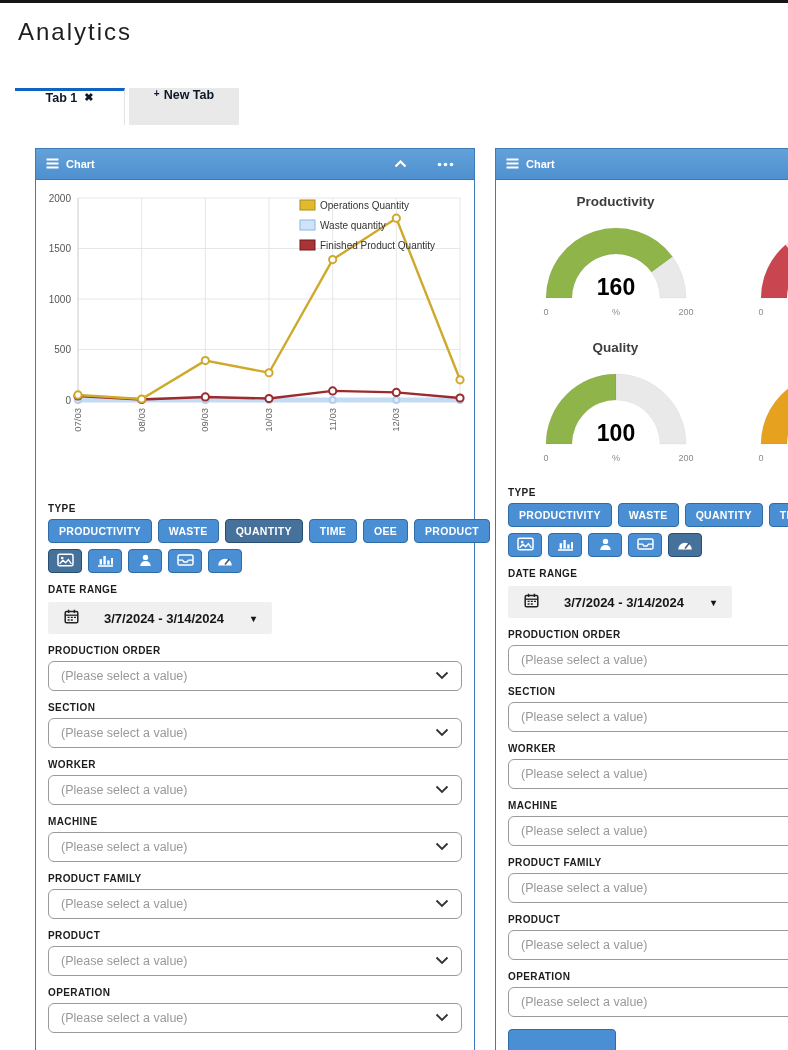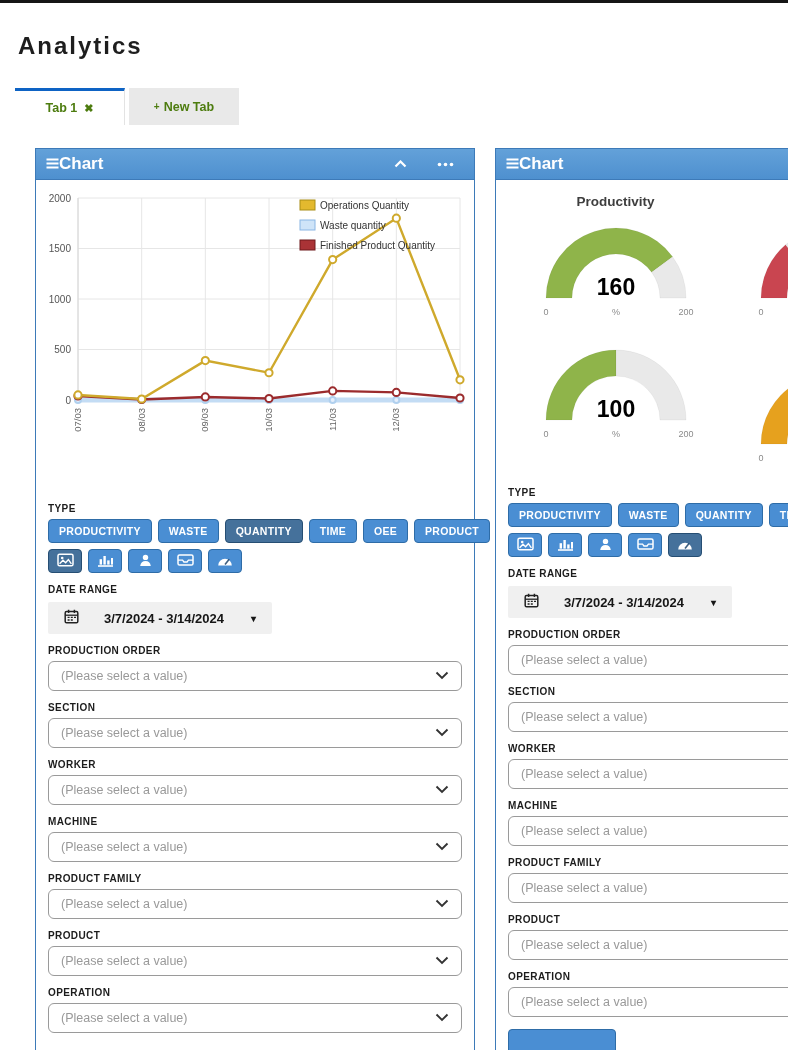--- a/index.html
+++ b/index.html
@@ -1,33 +1,33 @@
 <!DOCTYPE html>
 <html><head>
 <meta charset="utf-8">
 <style>
   html,body{margin:0;padding:0}
   body{
     width:788px;height:1050px;overflow:hidden;position:relative;
     background:#fff;border-top:3px solid #151515;box-sizing:border-box;
     font-family:"Liberation Sans",sans-serif;
   }
-  .app-title{margin:29px 0 0 18px;font-size:24px;font-weight:700;letter-spacing:2px;color:#1e1e1e}
+  .app-title{margin:15px 0 0 18px;font-size:24px;font-weight:400;letter-spacing:2px;color:#1e1e1e}
   .tabstrip{position:absolute;left:15px;top:85px;display:flex;height:37px;align-items:stretch}
-  .tab{width:110px;display:flex;align-items:center;justify-content:center;gap:7px;
-       font-size:12.5px;font-weight:600;color:#4d7c0f;cursor:pointer;box-sizing:border-box}
+  .tab{width:110px;display:flex;align-items:flex-start;justify-content:center;gap:7px;
+       font-size:12.5px;font-weight:600;color:#0f172a;cursor:pointer;box-sizing:border-box}
   .tab.active{background:#fff;border-top:3px solid #0e63c4;border-right:1px solid #e3e3e3}
   .tab.new{background:#e9e9e9;margin-left:4px}
   .tab .close{font-size:11px;font-weight:700}
   .tab .plus{font-size:10px;font-weight:700;margin-right:-3px}
   .panels{position:absolute;left:35px;top:145px;display:flex;gap:20px}
   .panel{width:440px;height:980px;border:1px solid #3d7ab8;background:#fff;flex:none;box-sizing:border-box}
   .panel-header{height:30px;background:linear-gradient(#63a1d9,#4e90cf);display:flex;align-items:center;
     padding:0 10px;color:#fff;border-bottom:1px solid #3d7ab8}
-  .panel-title{font-size:17px;font-weight:700;}
+  .panel-title{font-size:11px;font-weight:700;margin-left:7px}
   .header-icons{margin-left:auto;display:flex;gap:30px;align-items:center;margin-right:10px}
   .header-icons span{display:flex;align-items:center;cursor:pointer}
   .chart-area{padding:4px 4px 24px 2px}
   .gauge-grid{display:grid;grid-template-columns:215px 215px;row-gap:16px;padding:14px 0 6px 12px}
   .gauge-cell{width:215px;text-align:center}
   .gauge-title{font-size:13.5px;font-weight:700;color:#3e3e3e;height:16px;margin-bottom:8px}
   .controls{padding:0 12px}
   .ctl-label{font-size:10px;font-weight:700;color:#1c1c1c;letter-spacing:.4px;margin:11px 0 5px}
   .btn-row{display:flex;gap:6px;flex-wrap:nowrap}
   .tbtn{background:#4a8ed3;border:1px solid #2e6ca7;color:#fff;font-weight:700;font-size:10.5px;
@@ -274,21 +274,21 @@
               <text x="85" y="97" text-anchor="middle" font-size="9" fill="#8a8a8a">%</text>
               <text x="155" y="97" text-anchor="middle" font-size="9" fill="#8a8a8a">200</text>
             </svg></div>
           <div class="gauge-cell"><div class="gauge-title"></div><svg width="170" height="102" viewBox="0 0 170 102">
               <path d="M15 79.99999999999999 A70 70 0 0 1 39.53863661688715 26.771582407997826 L56.42428587347192 46.54213751359863 A44 44 0 0 0 41 80 Z" fill="#c94550" stroke="rgba(0,0,0,0.08)" stroke-width="0.6"></path>
               <path d="M39.53863661688715 26.771582407997826 A70 70 0 0 1 155 80 L129 80 A44 44 0 0 0 56.42428587347192 46.54213751359863 Z" fill="#e9e9e9" stroke="rgba(0,0,0,0.08)" stroke-width="0.6"></path>
               <text x="15" y="97" text-anchor="middle" font-size="9" fill="#8a8a8a">0</text>
               <text x="85" y="97" text-anchor="middle" font-size="9" fill="#8a8a8a">%</text>
               <text x="155" y="97" text-anchor="middle" font-size="9" fill="#8a8a8a">200</text>
             </svg></div>
-          <div class="gauge-cell"><svg width="170" height="102" viewBox="0 0 170 102">
+          <div class="gauge-cell"><div class="gauge-title">Quality</div><svg width="170" height="102" viewBox="0 0 170 102">
               <path d="M15 79.99999999999999 A70 70 0 0 1 85 10 L85 36 A44 44 0 0 0 41 80 Z" fill="#8fb44a" stroke="rgba(0,0,0,0.08)" stroke-width="0.6"></path>
               <path d="M85 10 A70 70 0 0 1 155 80 L129 80 A44 44 0 0 0 85 36 Z" fill="#e9e9e9" stroke="rgba(0,0,0,0.08)" stroke-width="0.6"></path>
               <text x="85" y="77" text-anchor="middle" font-size="23" font-weight="bold" fill="#000">100</text>
               <text x="15" y="97" text-anchor="middle" font-size="9" fill="#8a8a8a">0</text>
               <text x="85" y="97" text-anchor="middle" font-size="9" fill="#8a8a8a">%</text>
               <text x="155" y="97" text-anchor="middle" font-size="9" fill="#8a8a8a">200</text>
             </svg></div>
           <div class="gauge-cell"><div class="gauge-title"></div><svg width="170" height="102" viewBox="0 0 170 102">
               <path d="M15 79.99999999999999 A70 70 0 0 1 116.77933498176827 17.629543306814256 L104.97558198854006 40.79571293571182 A44 44 0 0 0 41 80 Z" fill="#e6a11e" stroke="rgba(0,0,0,0.08)" stroke-width="0.6"></path>
               <path d="M116.77933498176827 17.629543306814256 A70 70 0 0 1 155 80 L129 80 A44 44 0 0 0 104.97558198854006 40.79571293571182 Z" fill="#e9e9e9" stroke="rgba(0,0,0,0.08)" stroke-width="0.6"></path>

